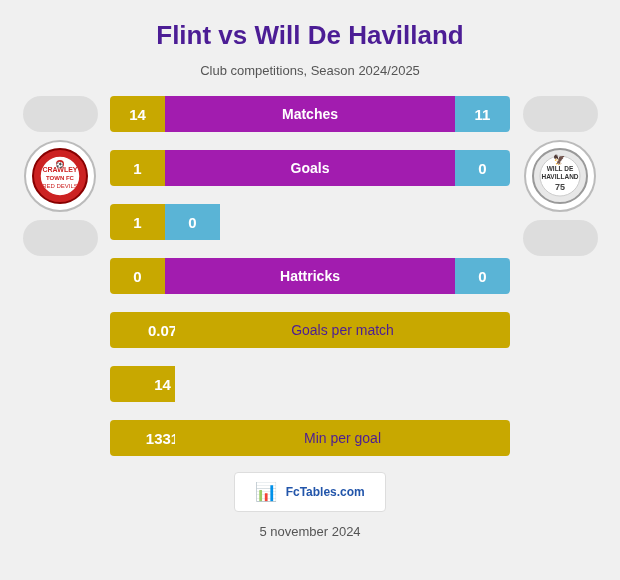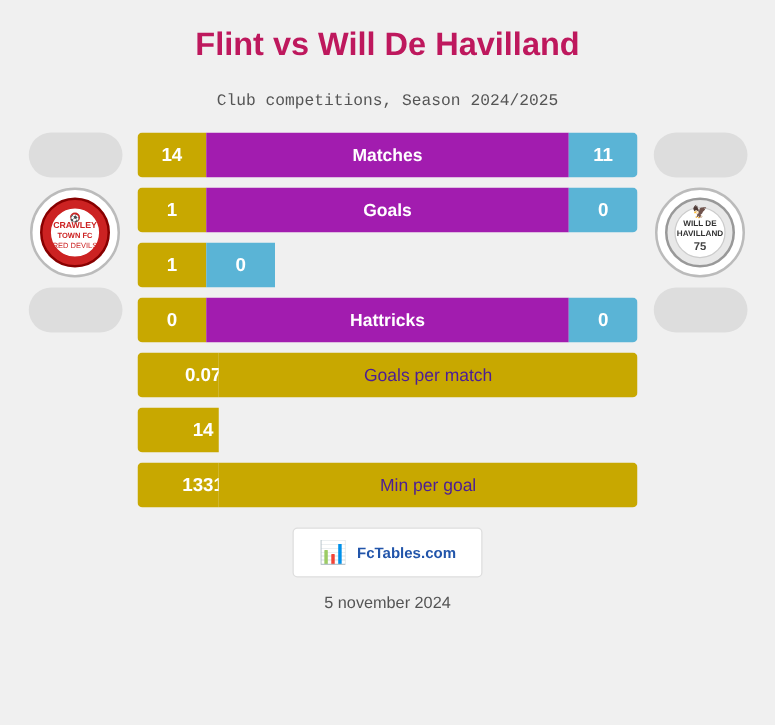--- a/index.html
+++ b/index.html
@@ -12,31 +12,30 @@
       display: flex;
       flex-direction: column;
       align-items: center;
       justify-content: flex-start;
       padding: 20px 10px 10px 10px;
     }
 
     .title {
       font-size: 26px;
       font-weight: bold;
-      color: #be185d;
+      color: #4c1d95;
       text-align: right;
-      margin-bottom: 22px;
+      margin-bottom: 12px;
     }
 
     .subtitle {
       font-size: 13px;
       color: #555;
       text-align: center;
       margin-bottom: 18px;
-      font-family: Liberation Mono, monospace;
     }
 
     
     .stat-row {
       display: flex;
       flex-direction: row;
       align-items: stretch;
       height: 36px;
       border-radius: 4px;
       overflow: hidden;
@@ -148,21 +147,21 @@
       flex-direction: row;
       width: 100%;
       align-items: flex-start;
       gap: 0;
     }
 
     .center-stats {
       flex: 1;
       display: flex;
       flex-direction: column;
-      gap: 8px;
+      gap: 18px;
     }
 
     .left-sidebar {
       width: 100px;
       display: flex;
       flex-direction: column;
       align-items: center;
       padding-top: 0px;
       gap: 5px;
     }

